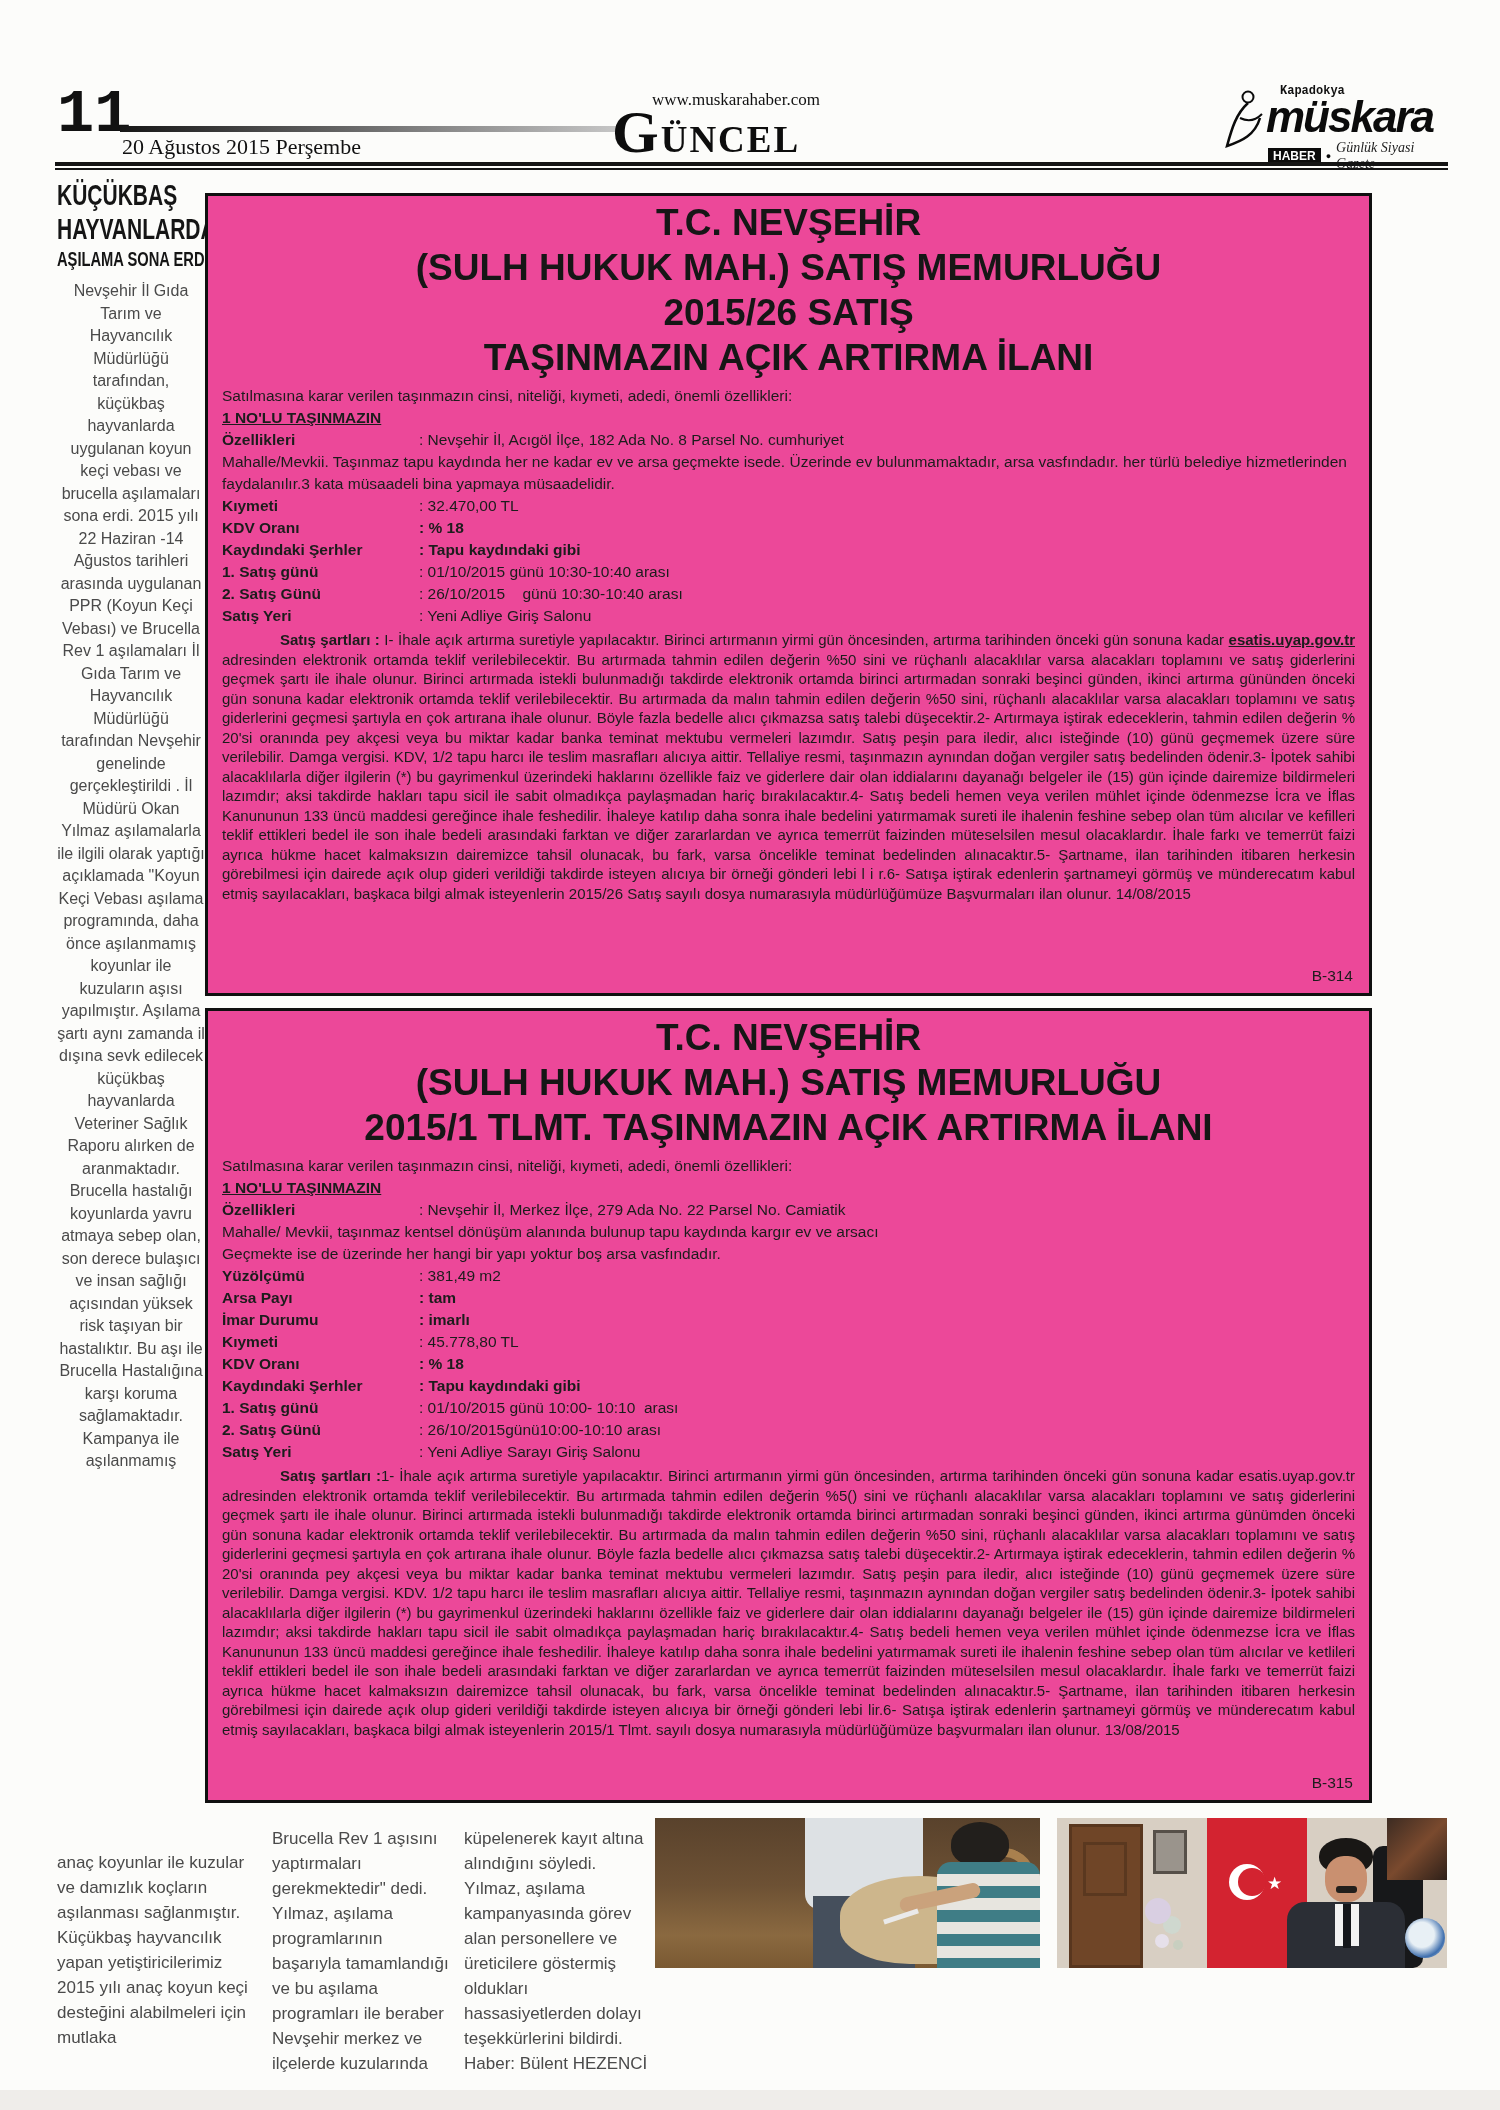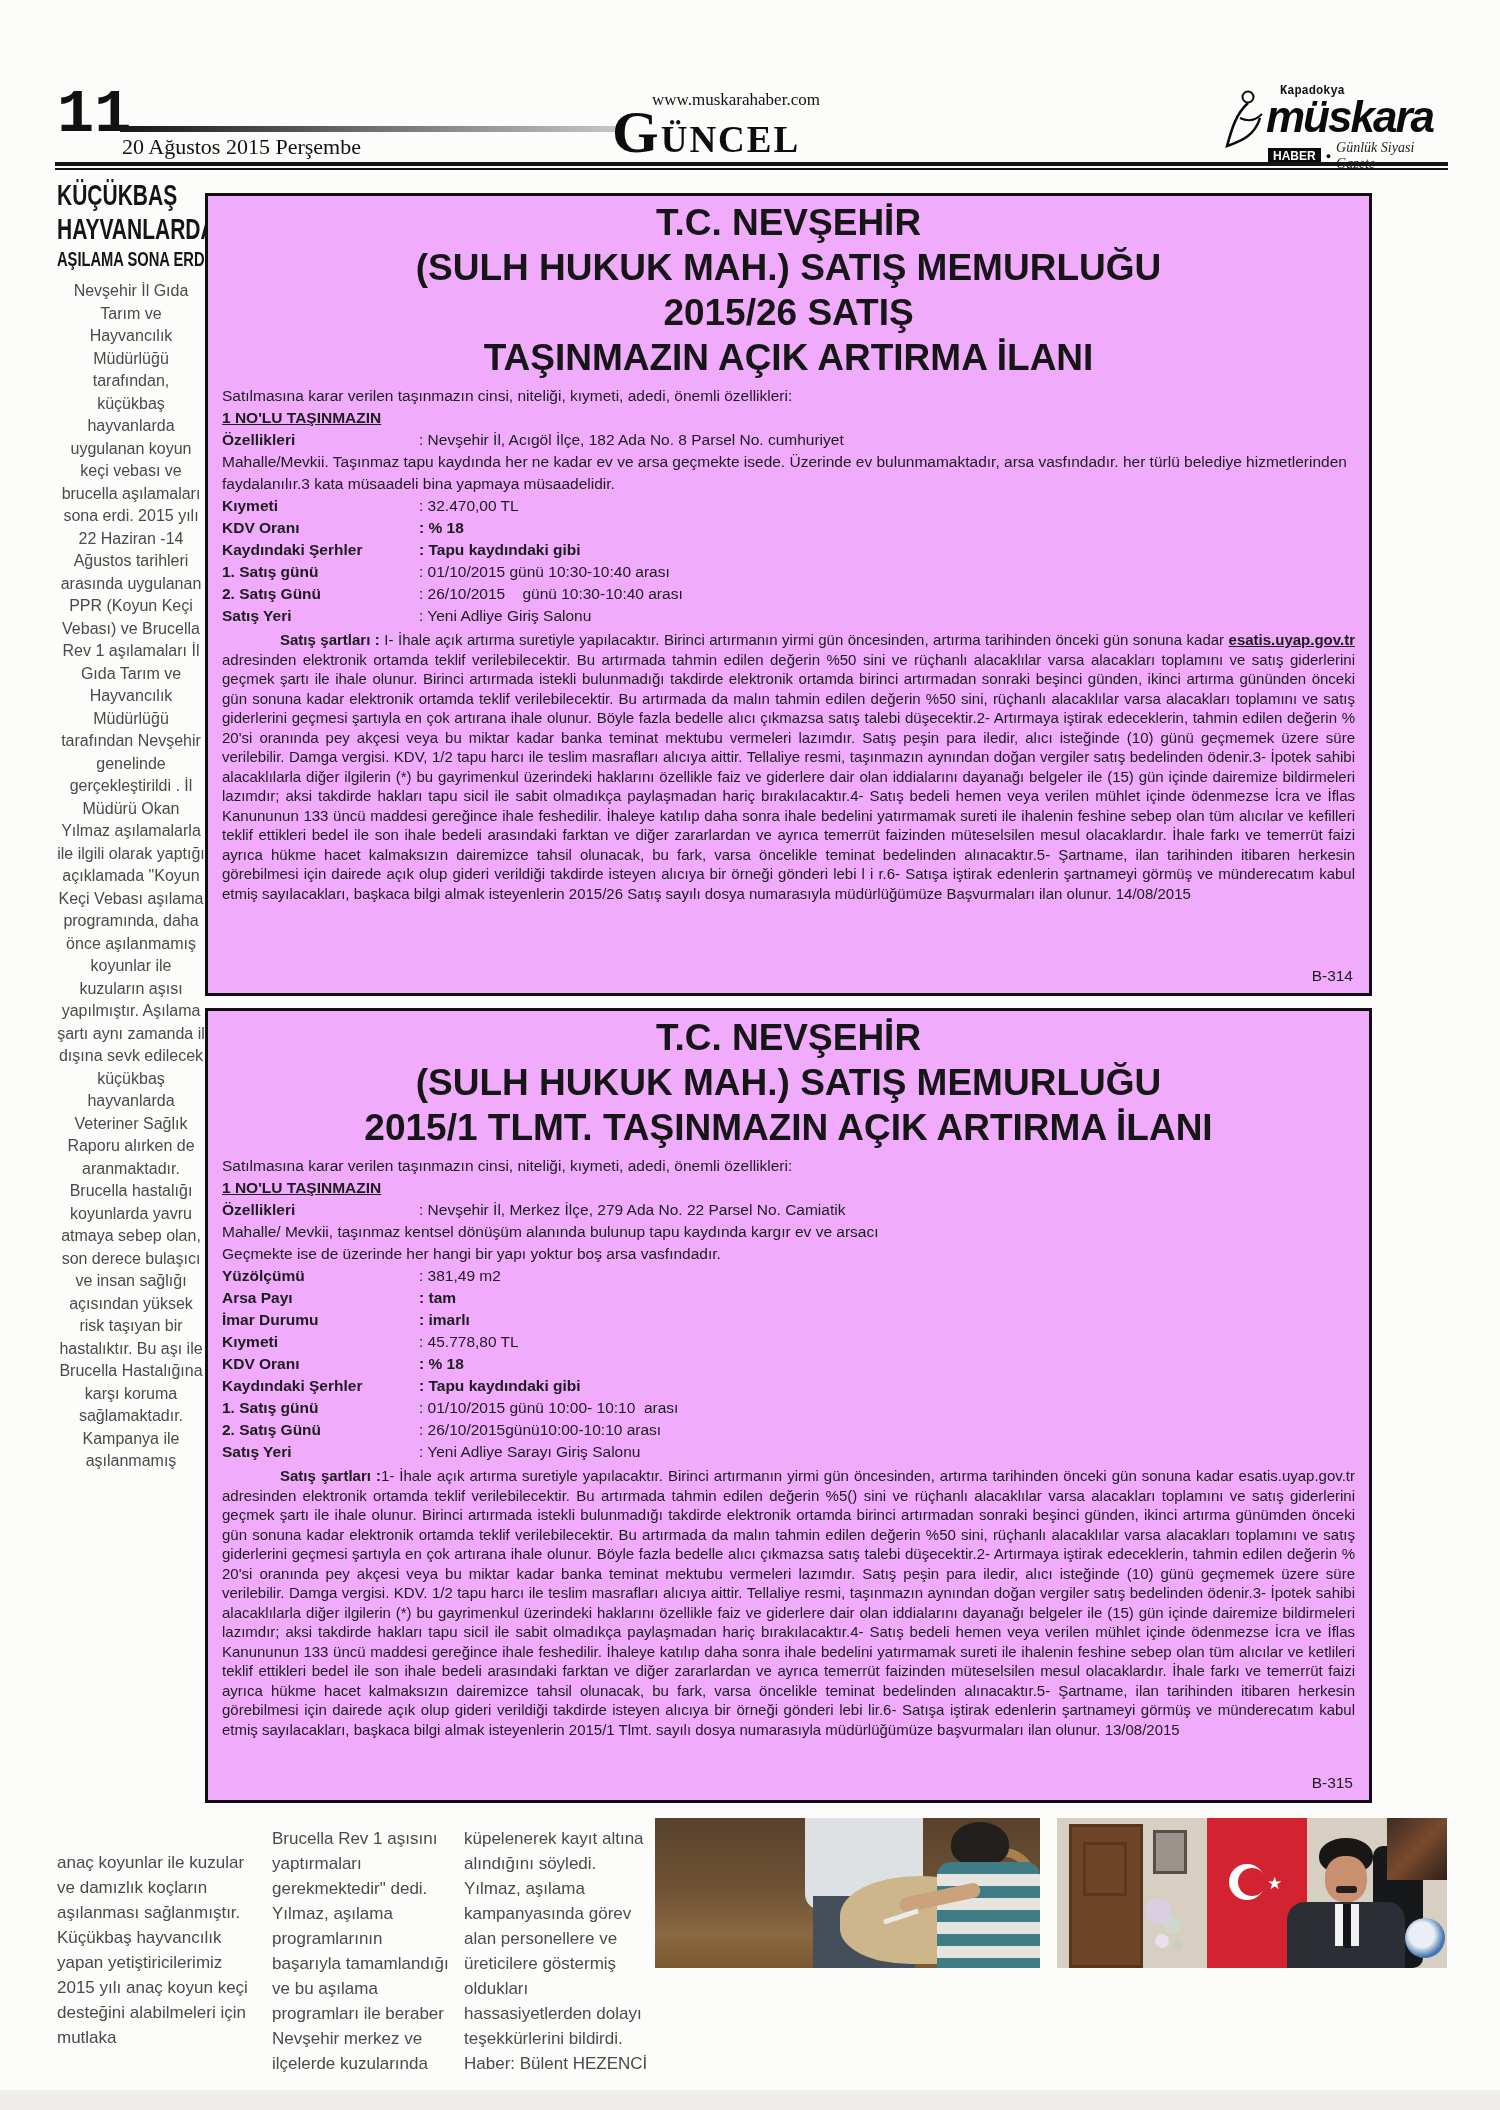--- a/index.html
+++ b/index.html
@@ -34,21 +34,21 @@
 
   
   .sidebar { position:absolute; left:57px; top:178px; width:148px; height:1672px; overflow:hidden;text-align:center; }
   .sb-h1 { font-weight:bold; font-size:30px; line-height:34px; color:#151515;
            transform:scaleX(0.70); transform-origin:left; white-space:nowrap; }
   .sb-h2 { font-weight:bold; font-size:21px; line-height:26px; color:#151515;
            transform:scaleX(0.70); transform-origin:left; white-space:nowrap; margin-bottom:8px; }
   .sb-body { font-size:16px; line-height:22.5px; color:#4a4a4a; }
 
   
-  .annc { position:absolute; left:205px; width:1167px; border:3px solid #101010; background:#f0abfc;
+  .annc { position:absolute; left:205px; width:1167px; border:3px solid #101010; background:#ec4899;
           box-sizing:border-box; padding:4px 14px 8px; overflow:hidden; }
   .annc1 { top:193px; height:803px; }
   .annc2 { top:1008px; height:795px; }
   .annc-title { text-align:center; font-weight:bold; font-size:37px; line-height:45px; color:#161616; }
   .annc-intro { font-size:15.5px; line-height:22px; margin-top:5px; }
   .annc-sub { font-size:15.5px; line-height:22px; font-weight:bold; text-decoration:underline; }
   .frow { display:flex; font-size:15.5px; line-height:22px;align-items:flex-end; }
   .flabel { width:197px; flex:none; font-weight:bold; white-space:nowrap; }
   .fvalue { white-space:pre-wrap; }
   .fvalue.b { font-weight:bold; }

